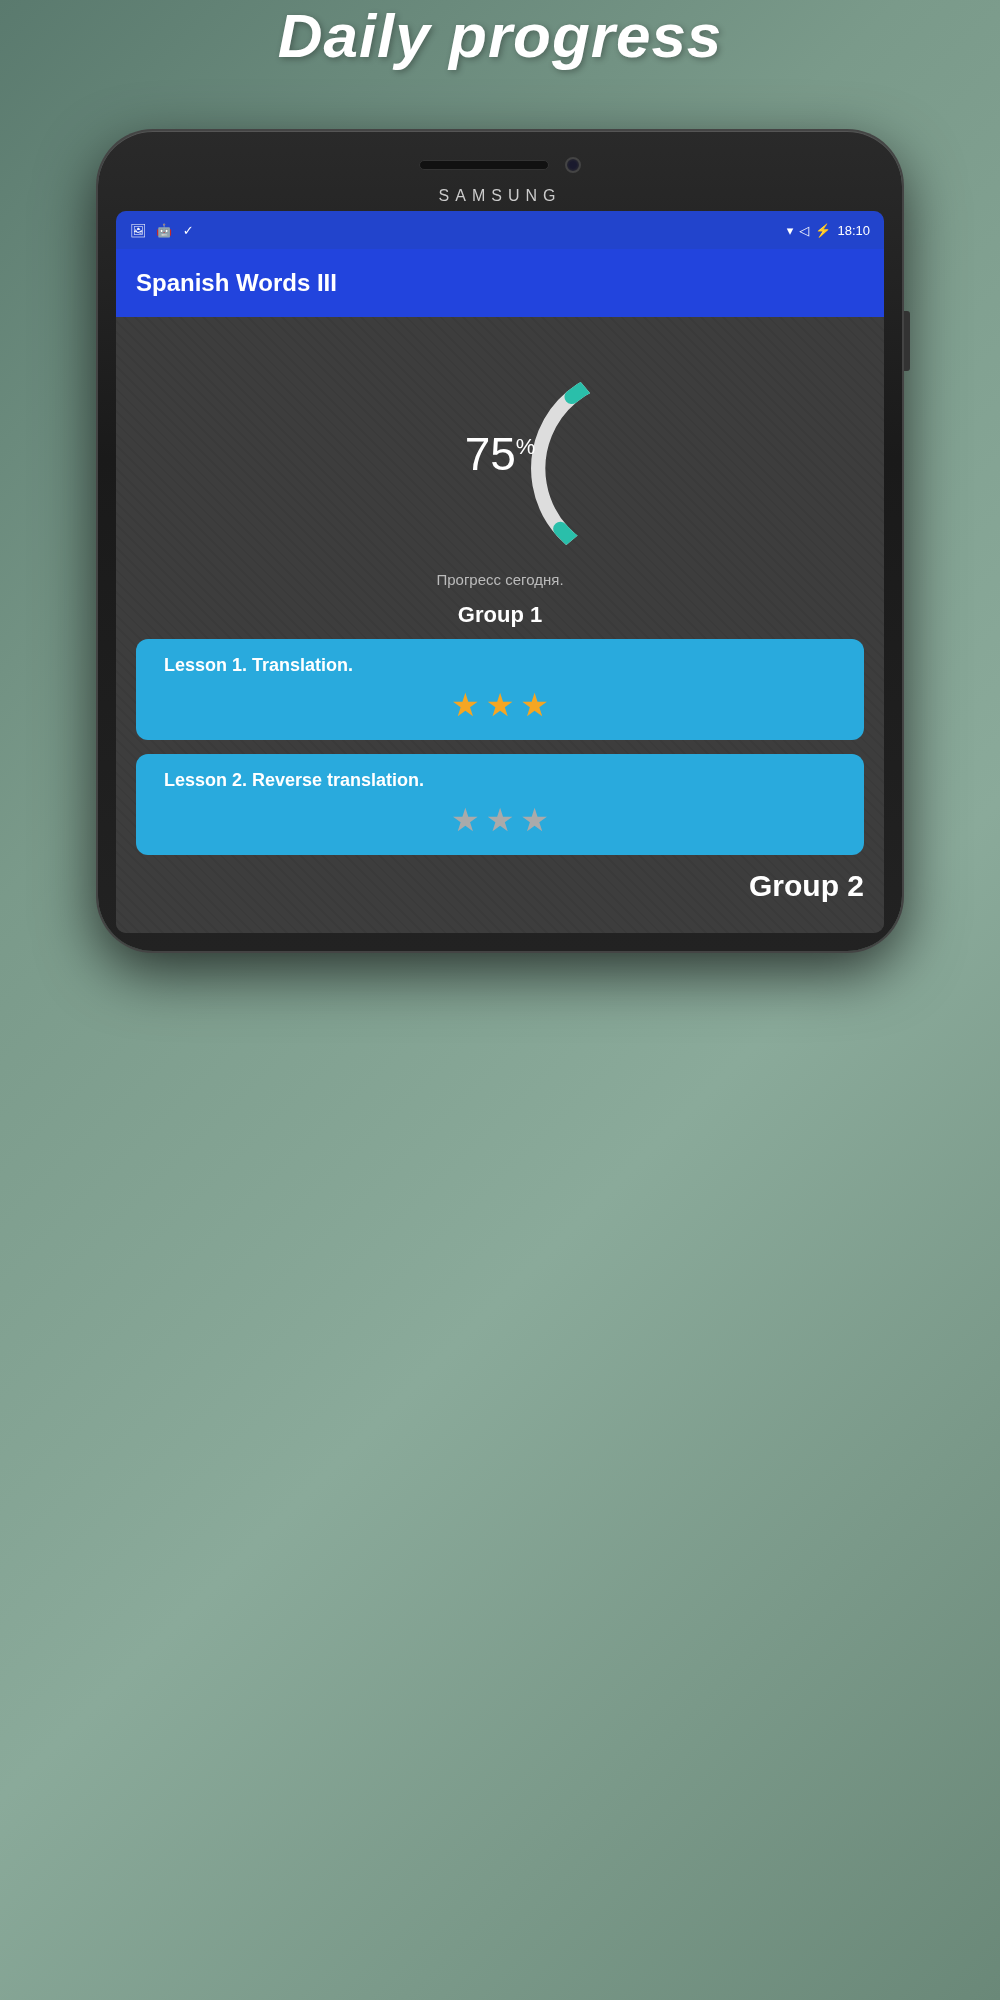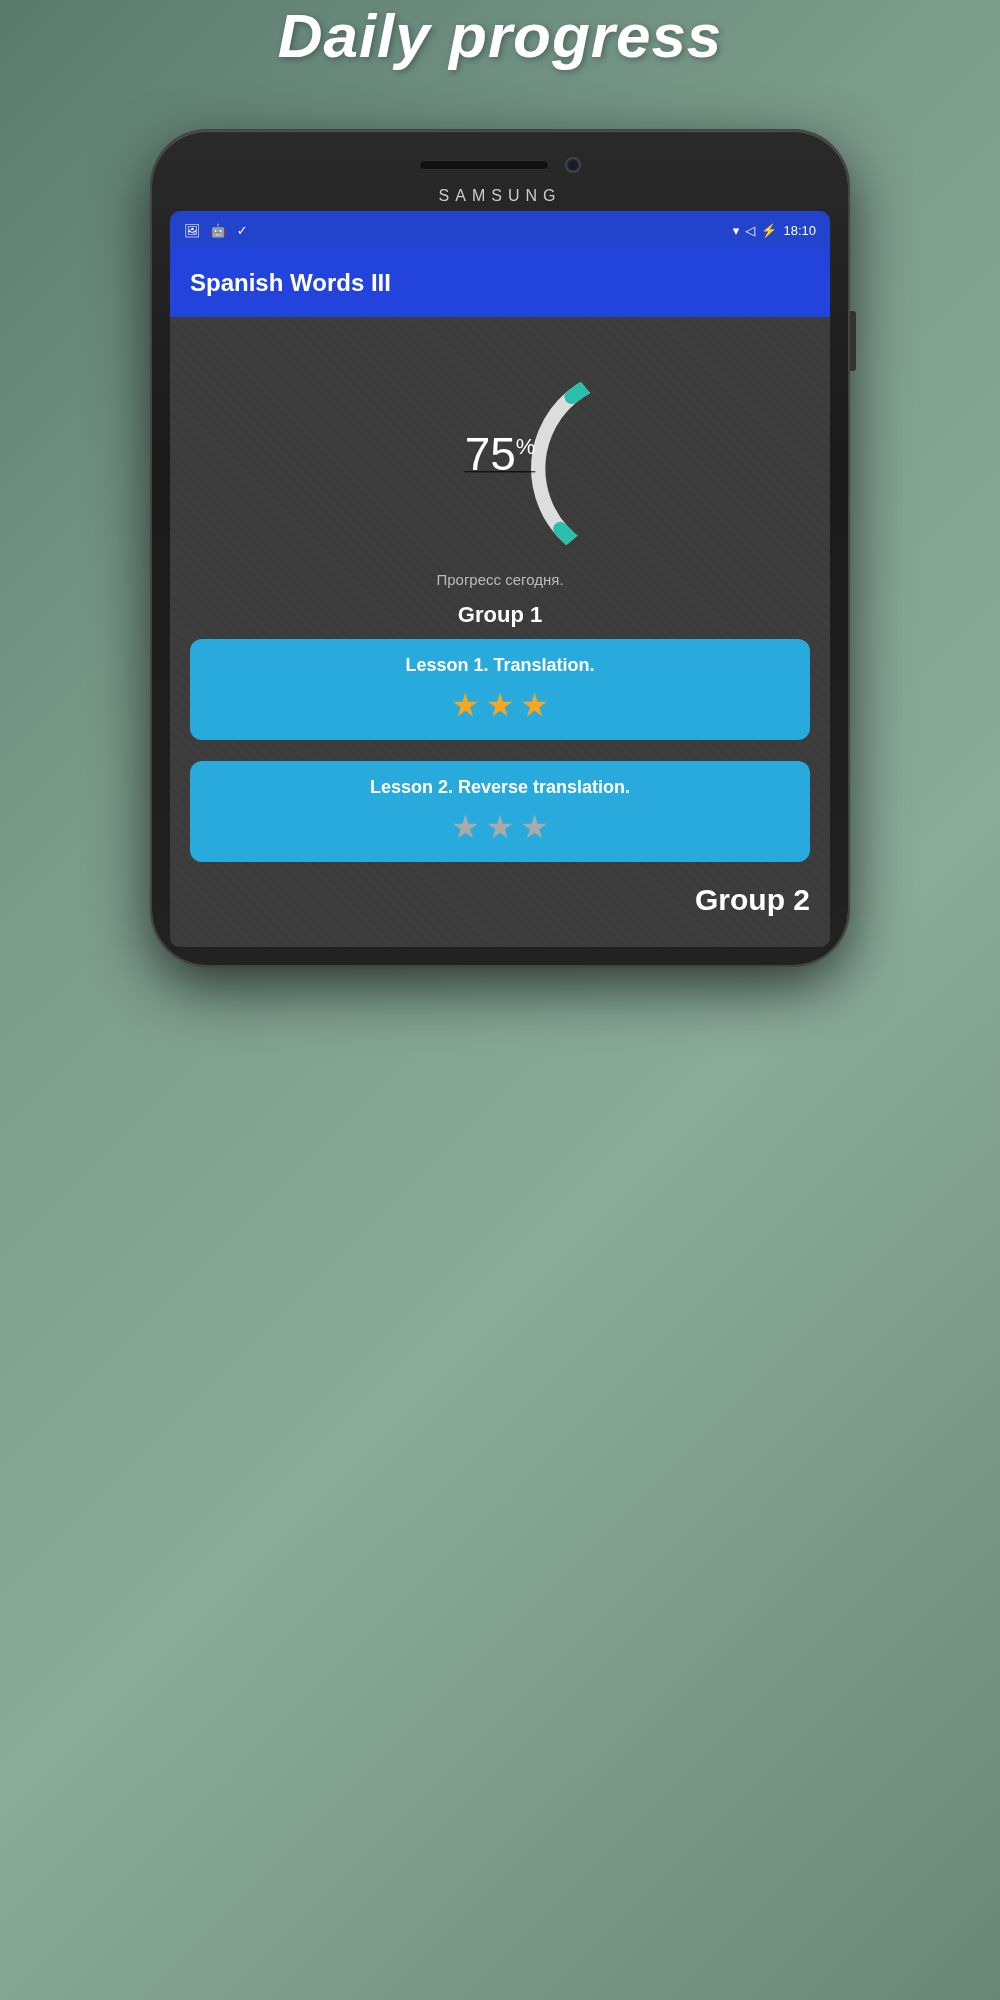--- a/index.html
+++ b/index.html
@@ -22,21 +22,21 @@
       font-weight: 900;
       font-style: italic;
       text-align: center;
       margin-bottom: 60px;
       text-shadow: 2px 2px 6px rgba(0,0,0,0.3);
       letter-spacing: 1px;
     }
 
     
     .phone-wrapper {
-      width: 696px;
+      width: 804px;
       position: relative;
     }
 
     .phone-outer {
       background: linear-gradient(180deg, #2a2a2a 0%, #1a1a1a 40%, #222 100%);
       border-radius: 55px;
       padding: 18px;
       box-shadow:
         0 0 0 2px #444,
         0 20px 60px rgba(0,0,0,0.7),
@@ -164,21 +164,20 @@
       height: 220px;
       transform: rotate(-220deg);
     }
 
     .circle-center-text {
       position: absolute;
       top: 50%;
       left: 50%;
       transform: translate(-50%, -55%);
       text-align: right;
-      text-decoration: underline;
     }
 
     .percent-number {
       color: white;
       font-size: 46px;
       font-weight: 300;
     }
 
     .percent-sign {
       font-size: 22px;
@@ -199,22 +198,22 @@
       font-weight: bold;
       text-align: center;
       margin: 14px 0 11px;
     }
 
     
     .lesson-card {
       background: #29aadd;
       border-radius: 12px;
       padding: 16px 28px;
-      margin-bottom: 21px;
-      text-align: center;
+      margin-bottom: 14px;
+      text-align: left;
     }
 
     .lesson-card-title {
       color: white;
       font-size: 18px;
       font-weight: bold;
       margin-bottom: 10px;
     }
 
     .stars-row {

